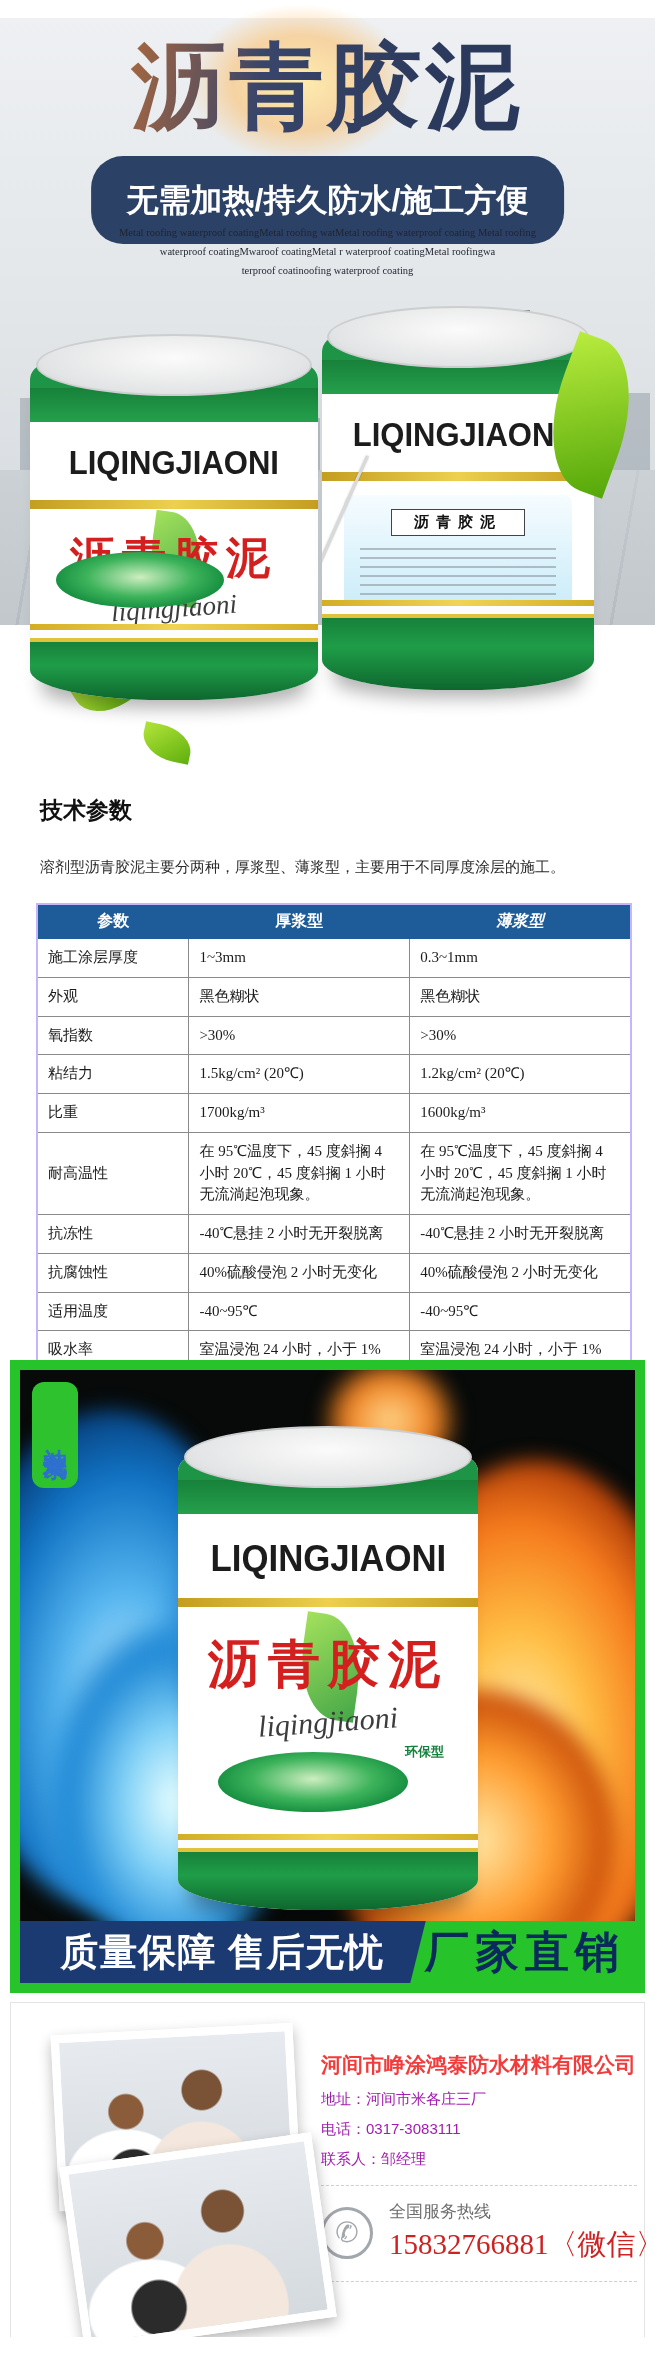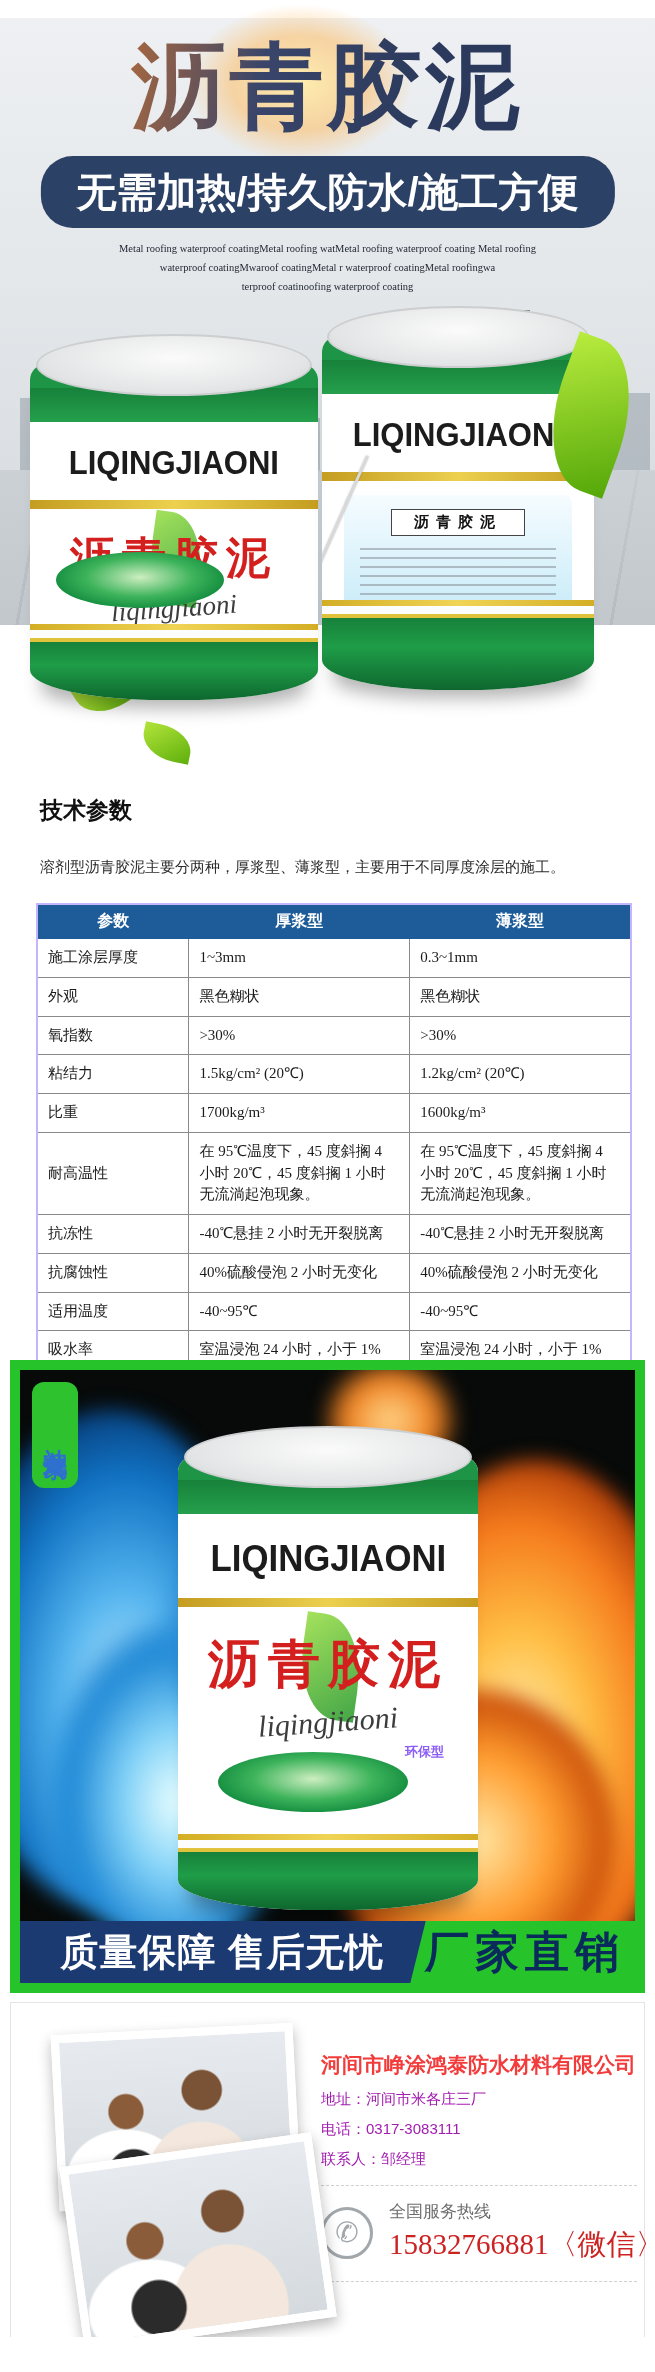--- a/index.html
+++ b/index.html
@@ -9,24 +9,24 @@
   
   .hero{position:absolute;top:18px;left:0;width:655px;height:607px;
         background:linear-gradient(#eef0f3 0%,#e3e7ea 45%,#d3d8dc 100%);}
   .sun-flare{position:absolute;top:-40px;left:150px;width:300px;height:210px;
         background:radial-gradient(closest-side,rgba(255,236,170,.95),rgba(255,183,84,.5) 45%,rgba(255,183,84,0) 75%);}
   .hero-title{position:absolute;top:6px;left:0;width:100%;margin:0;text-align:center;
         font-size:94px;font-weight:800;letter-spacing:4px;color:#2b3a5c;
         background:linear-gradient(100deg,#f1a23c 4%,#cf7430 12%,#39456a 40%,#2b3a5c 65%);
         -webkit-background-clip:text;background-clip:text;-webkit-text-fill-color:transparent;}
   .hero-pill{position:absolute;top:138px;left:50%;transform:translateX(-50%);
-        background:#2c4166;color:#fff;border-radius:32px;padding:8px 36px;height:56px;line-height:56px;
-        font-size:40px;font-weight:700;white-space:nowrap;}
+        background:#2c4166;color:#fff;border-radius:32px;padding:16px 36px;height:56px;line-height:56px;
+        font-size:32px;font-weight:700;white-space:nowrap;}
   .taglines{position:absolute;top:205px;left:0;width:100%;text-align:center;
-        font-family:"Liberation Serif",serif;font-size:10.5px;line-height:19px;color:#1e2430;margin-top:16px;}
+        font-family:"Liberation Serif",serif;font-size:10.5px;line-height:19px;color:#1e2430;}
   .city{position:absolute;top:258px;left:0;width:100%;height:212px;overflow:hidden;}
   .bld{position:absolute;bottom:0;background:rgba(110,122,136,.35);}
   .bld.tower{background:rgba(58,68,84,.82);
         background-image:repeating-linear-gradient(rgba(255,255,255,.25) 0 2px,transparent 2px 8px),
                          repeating-linear-gradient(90deg,rgba(255,255,255,.25) 0 2px,transparent 2px 9px);}
   .pavement{position:absolute;top:452px;left:0;width:100%;height:155px;
         background:repeating-linear-gradient(100deg,#c3c8cd 0 42px,#b4bac0 42px 45px);}
   .pavement:after{content:"";position:absolute;inset:0;
         background:linear-gradient(rgba(210,215,219,.6),rgba(190,196,202,.1));}
 
@@ -45,21 +45,21 @@
         background-size:48px 24px;}
   .b-greenband{width:100%;height:34px;background:linear-gradient(#17813a,#25a04c);}
   .b-brand{margin-top:22px;font-size:33px;font-weight:800;color:#1c1c1c;letter-spacing:0;transform:scaleX(.94);white-space:nowrap;}
   .b-gold{width:100%;height:9px;margin-top:18px;background:linear-gradient(90deg,#c49d21,#ecd04e 50%,#c49d21);}
   .b-titlewrap{position:relative;margin-top:16px;height:66px;display:flex;align-items:center;}
   .b-leaf{position:absolute;left:50%;top:-12px;width:52px;height:92px;transform:translateX(-46%) rotate(8deg);
         background:linear-gradient(140deg,#9ade4a,#2f9d33);border-radius:0 70% 0 70%;opacity:.9;}
   .b-cn{position:relative;font-size:44px;font-weight:800;color:#d41f1f;letter-spacing:8px;white-space:nowrap;}
   .b-pinyin{position:relative;margin-top:2px;font-family:"Liberation Serif",serif;font-style:italic;
         font-size:27px;color:#3c3c3c;transform:rotate(-4deg);}
-  .b-eco{align-self:flex-end;margin:4px 34px 0 0;font-size:13px;font-weight:700;color:#8b5cf6;}
+  .b-eco{align-self:flex-end;margin:4px 34px 0 0;font-size:13px;font-weight:700;color:#15803d;}
   .b-drop{position:absolute;bottom:92px;left:26px;width:168px;height:56px;border-radius:50%;
         background:radial-gradient(ellipse at 50% 45%,#cdeec0,#3db35b 45%,#128c3e 75%);}
   .b-foot{position:absolute;bottom:0;left:0;width:100%;}
   .b-yline{height:6px;background:linear-gradient(90deg,#d3ae25,#f0d455,#d3ae25);}
   .b-wline{height:8px;background:#fdfdfd;}
   .b-yline2{height:4px;background:#e0c23c;}
   .b-green{height:58px;background:linear-gradient(#17813a,#1f9d48 40%,#0e672e);}
 
   .bucket-front{left:30px;top:316px;width:288px;height:366px;}
   .bucket-back{left:322px;top:288px;width:272px;height:384px;}
@@ -85,21 +85,21 @@
   .tech h2{margin:0 0 0 40px;font-size:23px;font-weight:800;color:#101010;}
   .tech .intro{margin:32px 0 0 40px;font-size:15px;color:#2a2a2a;}
   table.spec{border-collapse:collapse;margin:26px 0 0 36px;width:596px;
         font-family:"Liberation Serif",serif;font-size:15px;color:#1b1b1b;
         border:2px solid #c4b5fd;}
   table.spec th{background:#1e5c99;color:#fff;font-family:"Liberation Sans",sans-serif;
         font-size:16px;font-weight:700;padding:6px 4px;border:1px solid #1e5c99;}
   table.spec td{border:1px solid #8a8a8a;padding:8px 10px;line-height:1.45;vertical-align:middle;}
   table.spec th:nth-child(1){width:146px;}
   table.spec th:nth-child(2){width:216px;}
-  table.spec th:nth-child(3){width:216px;}
+  table.spec th:nth-child(3){width:216px;font-style:italic;}
 
   
   .promo{position:absolute;top:1360px;left:10px;width:635px;height:633px;box-sizing:border-box;
         border:10px solid #26c32b;background:#070a09;overflow:hidden;}
   .flame{position:absolute;border-radius:50%;filter:blur(10px);}
   .fb1{left:-60px;top:40px;width:300px;height:500px;
         background:radial-gradient(ellipse at 55% 60%,#c9efff 0%,#55b5ef 28%,#1173c4 55%,#063a75 74%,transparent 78%);}
   .fb2{left:30px;top:250px;width:250px;height:330px;
         background:radial-gradient(ellipse at 50% 55%,#eaffff 0%,#7fd0f7 30%,#1c86d4 60%,transparent 78%);}
   .fb3{left:150px;top:90px;width:120px;height:260px;transform:rotate(14deg);

